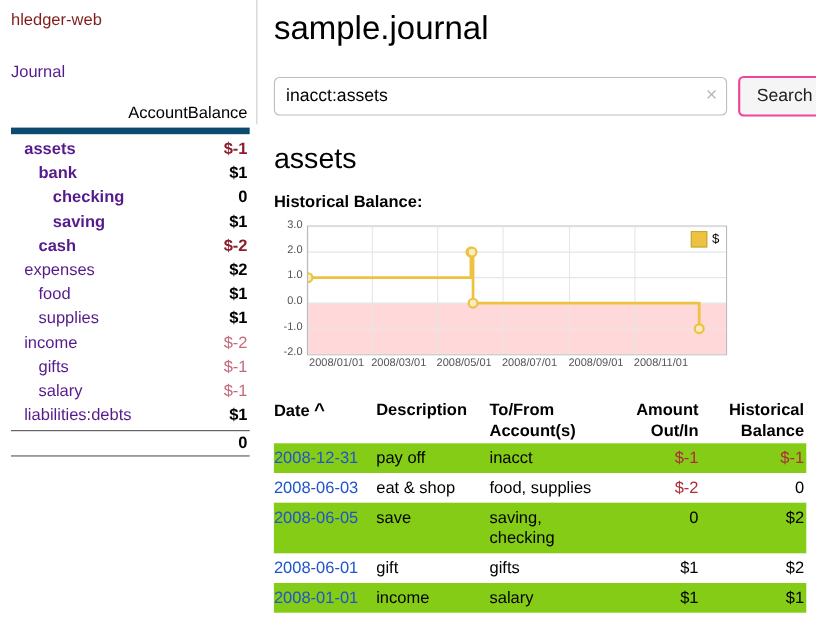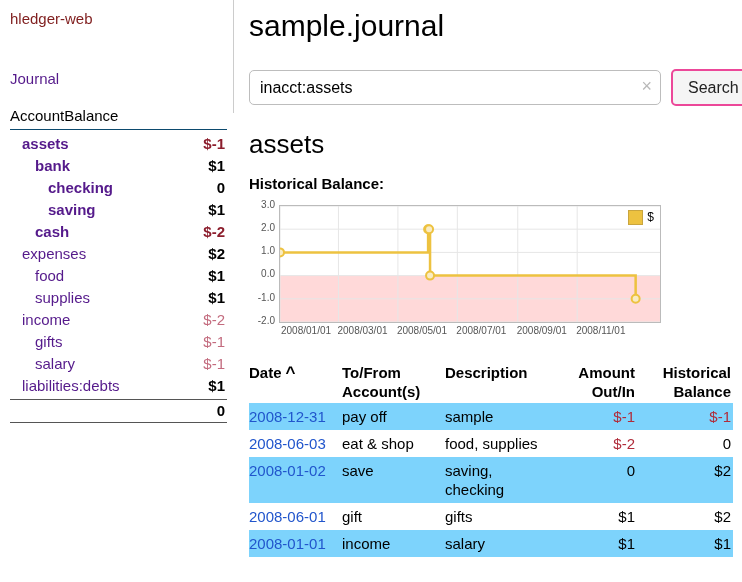--- a/index.html
+++ b/index.html
@@ -2,23 +2,23 @@
 <html><head>
 <meta charset="utf-8">
 <style>
   html,body{margin:0;padding:0}
   body{width:742px;height:582px;overflow:hidden;background:#fff;color:#000;
        font-family:"Liberation Sans","DejaVu Sans",sans-serif;font-size:15px;}
   .app{display:flex;width:742px;height:582px;position:relative}
   
   .sidebar{flex:0 0 233px;padding:10px 6px 0 10px;box-sizing:border-box}
   .app-title{display:block;color:#7f1d1d;text-decoration:none;font-size:15px;cursor:pointer}
-  .journal-link{display:block;margin-top:43px;color:#551a8b;text-decoration:none;font-size:15px;cursor:pointer}
+  .journal-link{display:block;margin-top:30px;color:#551a8b;text-decoration:none;font-size:15px;cursor:pointer}
   .acct-table{margin-top:20px}
-  .acct-header{display:flex;justify-content:flex-start;padding:0 2px 5px 0;border-bottom:1px solid #0c4a6e}
+  .acct-header{display:flex;justify-content:flex-end;padding:0 2px 5px 0;border-bottom:6px solid #0c4a6e}
   .acct-body{padding-top:3px}
   .acct-row{display:flex;justify-content:space-between;height:22px;line-height:22px}
   .acct-name{color:#551a8b;text-decoration:none;white-space:nowrap;cursor:pointer}
   .acct-name.b{font-weight:700}
   .acct-bal{font-weight:700;padding-right:2px}
   .neg-strong{color:#8c1e2d}
   .neg-soft{color:#c36b7e;font-weight:400}
   .acct-total{display:flex;justify-content:flex-end;font-weight:700;height:22px;line-height:22px;
               border-top:1px solid #555;border-bottom:1px solid #555;margin-top:2px;padding-right:2px}
   .sidebar-divider{position:absolute;left:233px;top:0;width:1px;height:113px;background:#ccc}
@@ -43,21 +43,21 @@
   .xtick{position:absolute;top:126px;font-size:10px;color:#555;white-space:nowrap}
   .legend{position:absolute;top:10px;right:8px;display:flex;align-items:center;gap:4px;
           background:rgba(255,255,255,.8);padding:1px 3px}
   .legend-swatch{width:13px;height:13px;background:#edc240;border:1px solid #c9a53e;display:inline-block}
   .legend-label{font-size:12px}
   
   .register{margin-top:22px;width:484px}
   .reg-header,.reg-row{display:grid;grid-template-columns:93px 103px 106px 86px 96px}
   .reg-header{font-weight:700;line-height:19px;padding-bottom:2px}
   .reg-row{line-height:19px;padding:4px 0}
-  .reg-row.stripe{background:#7dd3fc}
+  .reg-row.stripe{background:#84cc16}
   .cell{padding-right:6px}
   .num{text-align:right;padding-right:2px}
   .date-link{color:#2155cc;text-decoration:none;cursor:pointer}
   .neg{color:#b02c3a}
   .caret{font-weight:700;font-size:17px;margin-left:4px}
 </style>
 </head>
 <body>
 
 <div class="app">
@@ -181,42 +181,42 @@
         <span class="xtick" style="left: 88.4615px;">2008/03/01</span>
         <span class="xtick" style="left: 147.897px;">2008/05/01</span>
         <span class="xtick" style="left: 207.333px;">2008/07/01</span>
         <span class="xtick" style="left: 267.744px;">2008/09/01</span>
         <span class="xtick" style="left: 327.179px;">2008/11/01</span>
       </div>
 
     <div class="register">
       <div class="reg-header">
         <span class="cell"><span>Date</span><span class="caret">^</span></span>
+        <span class="cell">Description</span>
         <span class="cell">To/From Account(s)</span>
-        <span class="cell">Description</span>
         <span class="num">Amount Out/In</span>
         <span class="num">Historical Balance</span>
       </div>
       <div>
           <div class="reg-row stripe">
             <a class="cell date-link">2008-12-31</a>
             <span class="cell">pay off</span>
-            <span class="cell">sample</span>
+            <span class="cell">inacct</span>
             <span class="num neg">$-1</span>
             <span class="num neg">$-1</span>
           </div>
           <div class="reg-row">
             <a class="cell date-link">2008-06-03</a>
             <span class="cell">eat &amp; shop</span>
             <span class="cell">food, supplies</span>
             <span class="num neg">$-2</span>
             <span class="num">0</span>
           </div>
           <div class="reg-row stripe">
-            <a class="cell date-link">2008-01-02</a>
+            <a class="cell date-link">2008-06-05</a>
             <span class="cell">save</span>
             <span class="cell">saving, checking</span>
             <span class="num">0</span>
             <span class="num">$2</span>
           </div>
           <div class="reg-row">
             <a class="cell date-link">2008-06-01</a>
             <span class="cell">gift</span>
             <span class="cell">gifts</span>
             <span class="num">$1</span>

